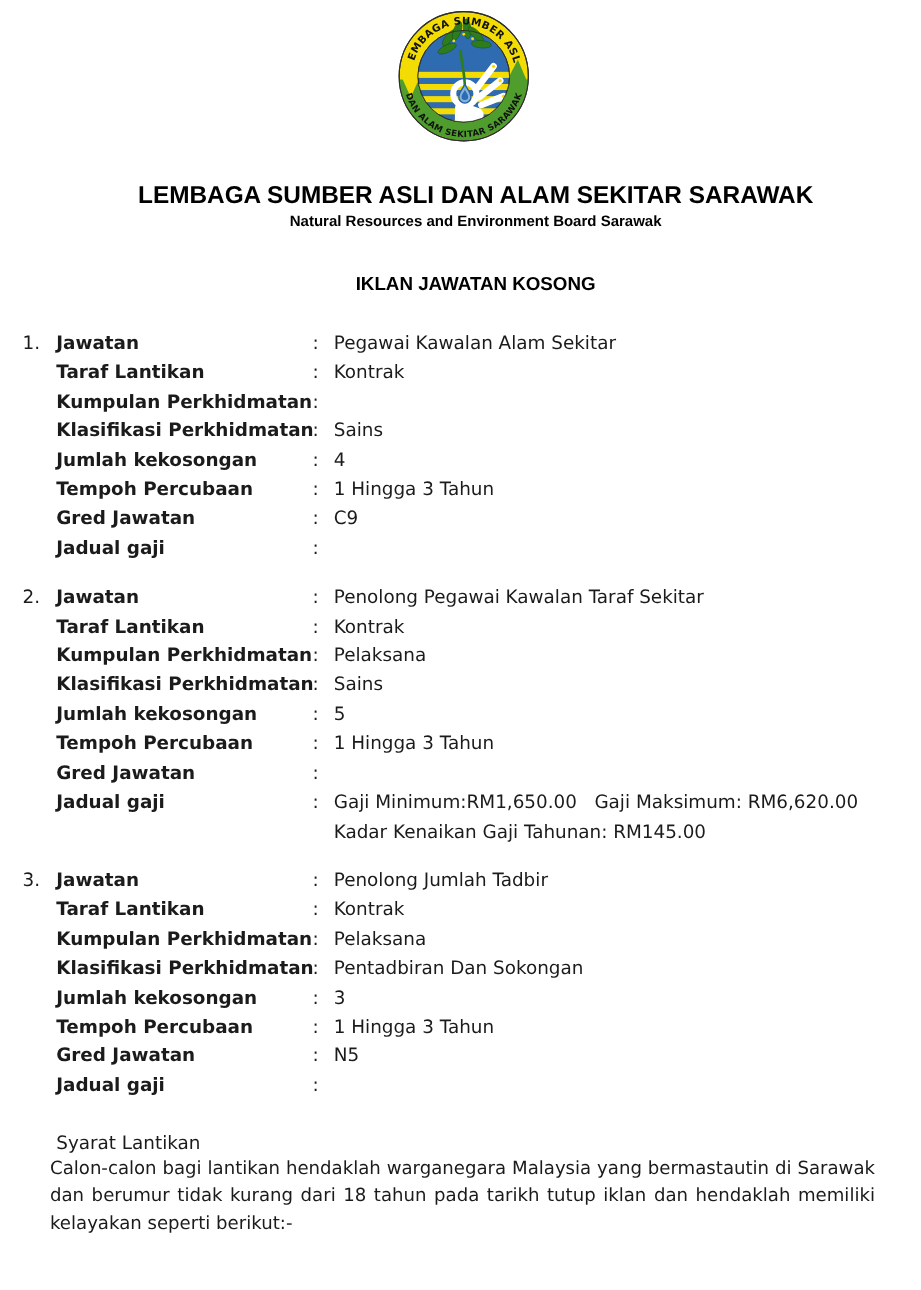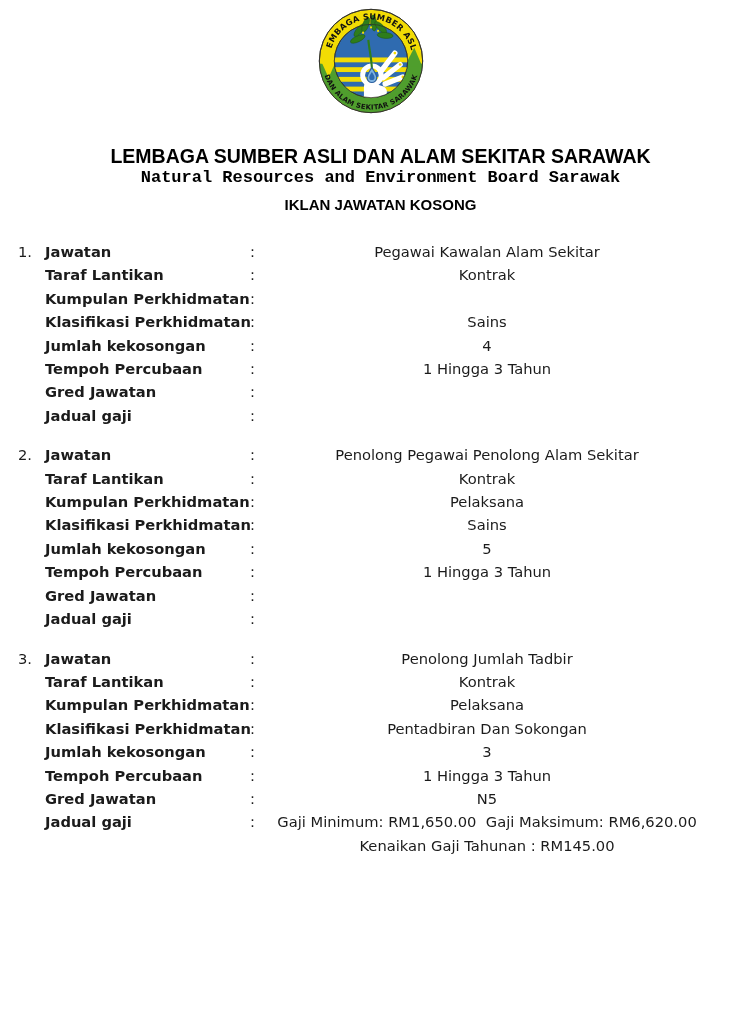--- a/index.html
+++ b/index.html
@@ -4,29 +4,29 @@
 <style>
   html,body{margin:0;padding:0;background:#ffffff;}
   body{width:737px;height:1032px;font-family:"DejaVu Sans",sans-serif;color:#1b1b1b;}
   .page{position:relative;width:737px;height:1032px;overflow:hidden;background:#fff;}
 
   .logo-wrap{height:107px;padding-top:8px;text-align:center;margin-left:4px;}
   .logo-wrap svg{display:inline-block;}
 
   .headings{margin-top:30px;padding-left:24px;text-align:center;color:#000;}
   .title{font-family:"Liberation Sans",sans-serif;font-weight:bold;font-size:19.5px;line-height:23px;}
-  .subtitle{font-family:Liberation Mono, monospace;font-weight:bold;font-size:17px;line-height:19px;text-align:center;}
-  .section-title{font-family:"Liberation Sans",sans-serif;font-weight:bold;font-size:15px;line-height:18px;margin-top:9px;}
+  .subtitle{font-family:Liberation Sans, sans-serif;font-weight:bold;font-size:12px;line-height:19px;text-align:center;}
+  .section-title{font-family:"Liberation Sans",sans-serif;font-weight:bold;font-size:15px;line-height:18px;margin-top:32px;}
 
   .jobs{margin-top:26px;padding:0 30px 0 18px;font-size:14.7px;}
   .job + .job{margin-top:16px;}
   .row{display:grid;grid-template-columns:27px 205px 17px 1fr;line-height:23.4px;}
   .num{white-space:nowrap;}
   .lab{white-space:nowrap;font-weight:bold;}
-  .val{white-space:pre-wrap;text-align:center;}
+  .val{white-space:pre-wrap;}
   .val-line{line-height:23.4px;}
 
   .footer{margin-top:24px;}
   .syarat{margin-left:45px;font-size:14.7px;line-height:21px;}
   .para{margin:0 37px 0 40px;text-align:justify;font-size:14.5px;line-height:21.9px;}
 </style>
 </head>
 <body>
 
 <div class="page">
@@ -140,33 +140,34 @@
         <div class="row">
           <span class="num"></span>
           <span class="lab">Tempoh Percubaan</span>
           <span class="col">:</span>
           <span class="val"><div class="val-line">1 Hingga 3 Tahun</div></span>
         </div>
         <div class="row">
           <span class="num"></span>
           <span class="lab">Gred Jawatan</span>
           <span class="col">:</span>
+          <span class="val"><div class="val-line">C9</div></span>
         </div>
         <div class="row">
           <span class="num"></span>
           <span class="lab">Jadual gaji</span>
           <span class="col">:</span>
         </div>
       </div>
       <div class="job">
         <div class="row">
           <span class="num">2.</span>
           <span class="lab">Jawatan</span>
           <span class="col">:</span>
-          <span class="val"><div class="val-line">Penolong Pegawai Penolong Alam Sekitar</div></span>
+          <span class="val"><div class="val-line">Penolong Pegawai Kawalan Taraf Sekitar</div></span>
         </div>
         <div class="row">
           <span class="num"></span>
           <span class="lab">Taraf Lantikan</span>
           <span class="col">:</span>
           <span class="val"><div class="val-line">Kontrak</div></span>
         </div>
         <div class="row">
           <span class="num"></span>
           <span class="lab">Kumpulan Perkhidmatan</span>
@@ -193,20 +194,21 @@
         </div>
         <div class="row">
           <span class="num"></span>
           <span class="lab">Gred Jawatan</span>
           <span class="col">:</span>
         </div>
         <div class="row">
           <span class="num"></span>
           <span class="lab">Jadual gaji</span>
           <span class="col">:</span>
+          <span class="val"><div class="val-line">Gaji Minimum:RM1,650.00   Gaji Maksimum: RM6,620.00</div><div class="val-line">Kadar Kenaikan Gaji Tahunan: RM145.00</div></span>
         </div>
       </div>
       <div class="job">
         <div class="row">
           <span class="num">3.</span>
           <span class="lab">Jawatan</span>
           <span class="col">:</span>
           <span class="val"><div class="val-line">Penolong Jumlah Tadbir</div></span>
         </div>
         <div class="row">
@@ -242,19 +244,22 @@
         <div class="row">
           <span class="num"></span>
           <span class="lab">Gred Jawatan</span>
           <span class="col">:</span>
           <span class="val"><div class="val-line">N5</div></span>
         </div>
         <div class="row">
           <span class="num"></span>
           <span class="lab">Jadual gaji</span>
           <span class="col">:</span>
-          <span class="val"><div class="val-line">Gaji Minimum: RM1,650.00  Gaji Maksimum: RM6,620.00</div><div class="val-line">Kenaikan Gaji Tahunan : RM145.00</div></span>
         </div>
       </div>
     </div>
 
+  <div class="footer">
+    <div class="syarat">Syarat Lantikan</div>
+    <p class="para">Calon-calon bagi lantikan hendaklah warganegara Malaysia yang bermastautin di Sarawak dan berumur tidak kurang dari 18 tahun pada tarikh tutup iklan dan hendaklah memiliki kelayakan seperti berikut:-</p>
+  </div>
 
 </div>
 
 </body></html>

